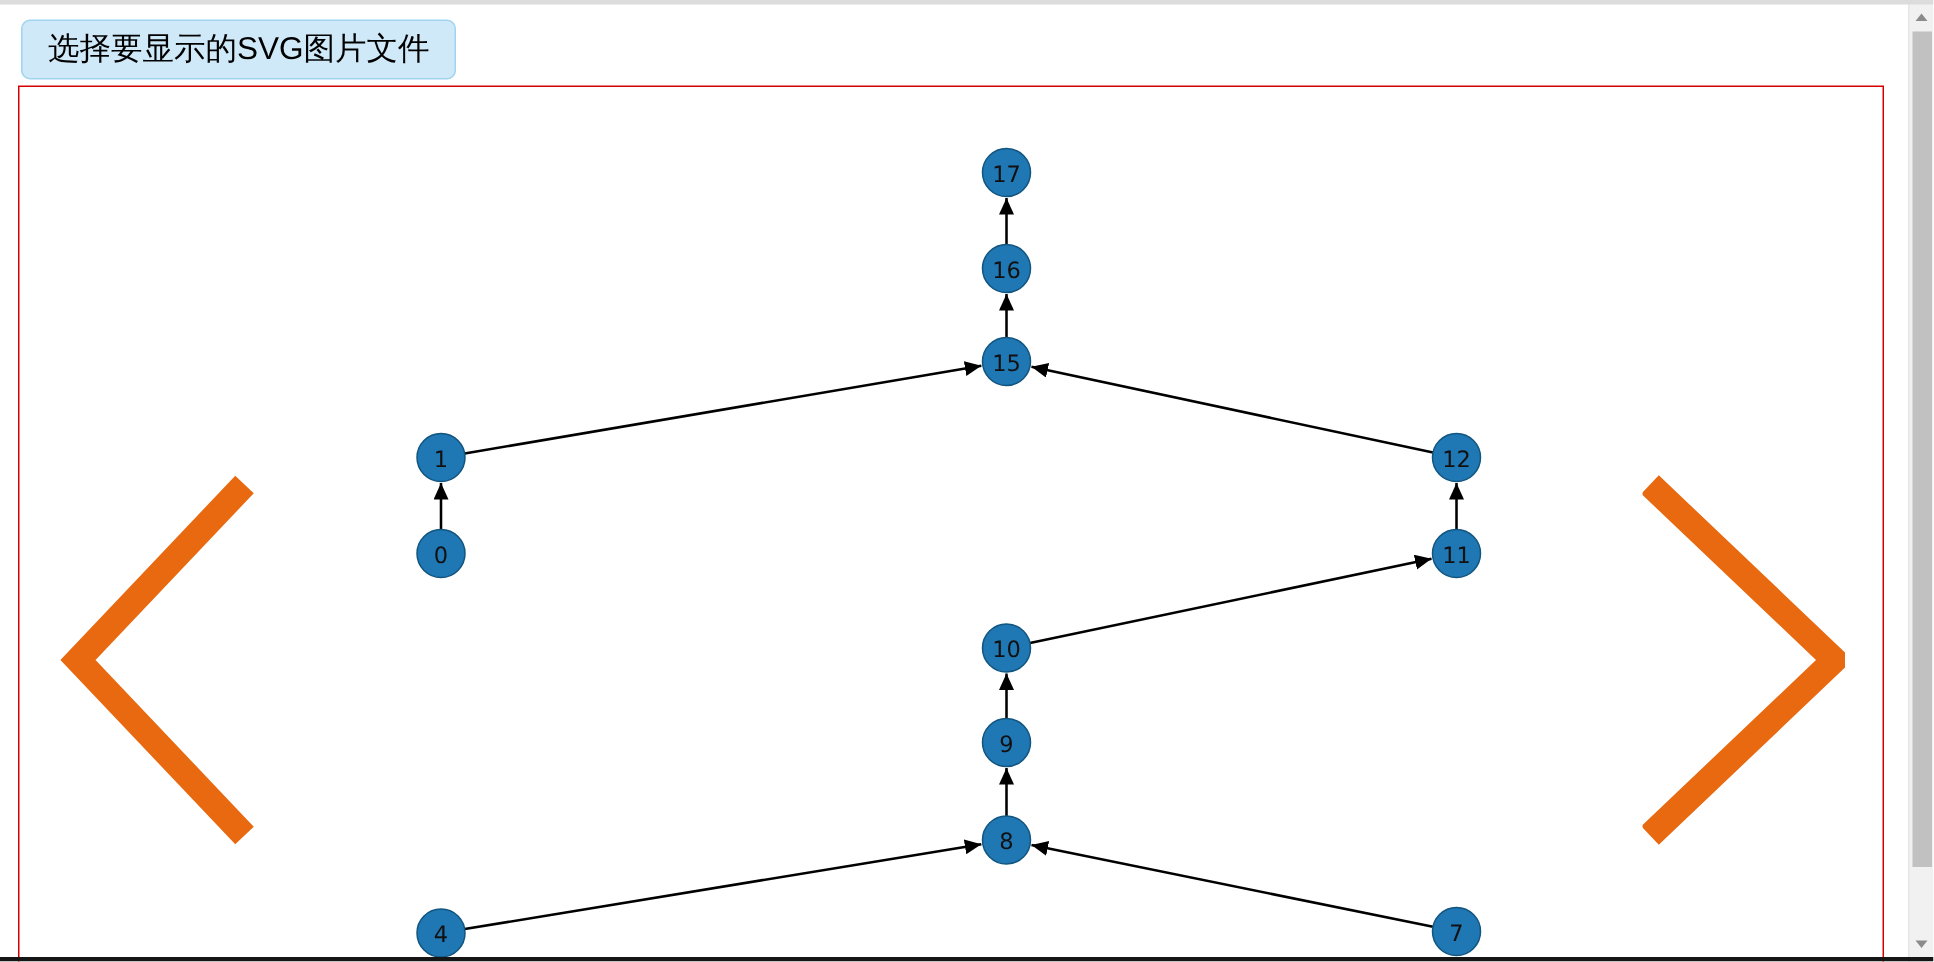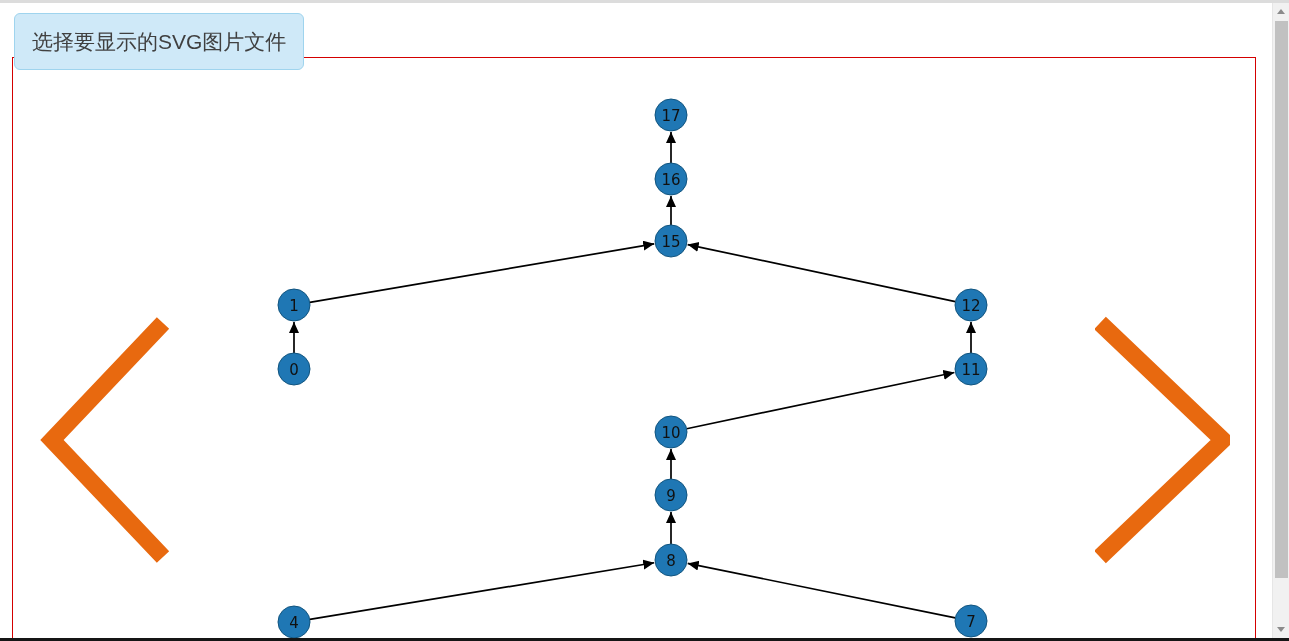--- a/index.html
+++ b/index.html
@@ -11,26 +11,26 @@
     position: relative;
   }
   .top-strip {
     position: absolute; top: 0; left: 0;
     width: 1289px; height: 3px;
     background: #dcdcdc;
     z-index: 30;
   }
   .select-btn {
     position: absolute; left: 14px; top: 13px;
-    height: 57px;
+    height: 40px;
     padding: 0 17px;
     background: #cfe9f8;
     border: 1px solid #9fd4ee;
     border-radius: 6px;
-    color: #404040;
+    color: #000000;
     font-size: 21px;
     line-height: 38px;
     font-family: "Liberation Sans", "DejaVu Sans", sans-serif;
     cursor: pointer;
     z-index: 20;
   }
   .viewer-box {
     position: absolute; left: 12px; top: 57px;
     width: 1244px; height: 700px;
     border: 1px solid #d40000;

